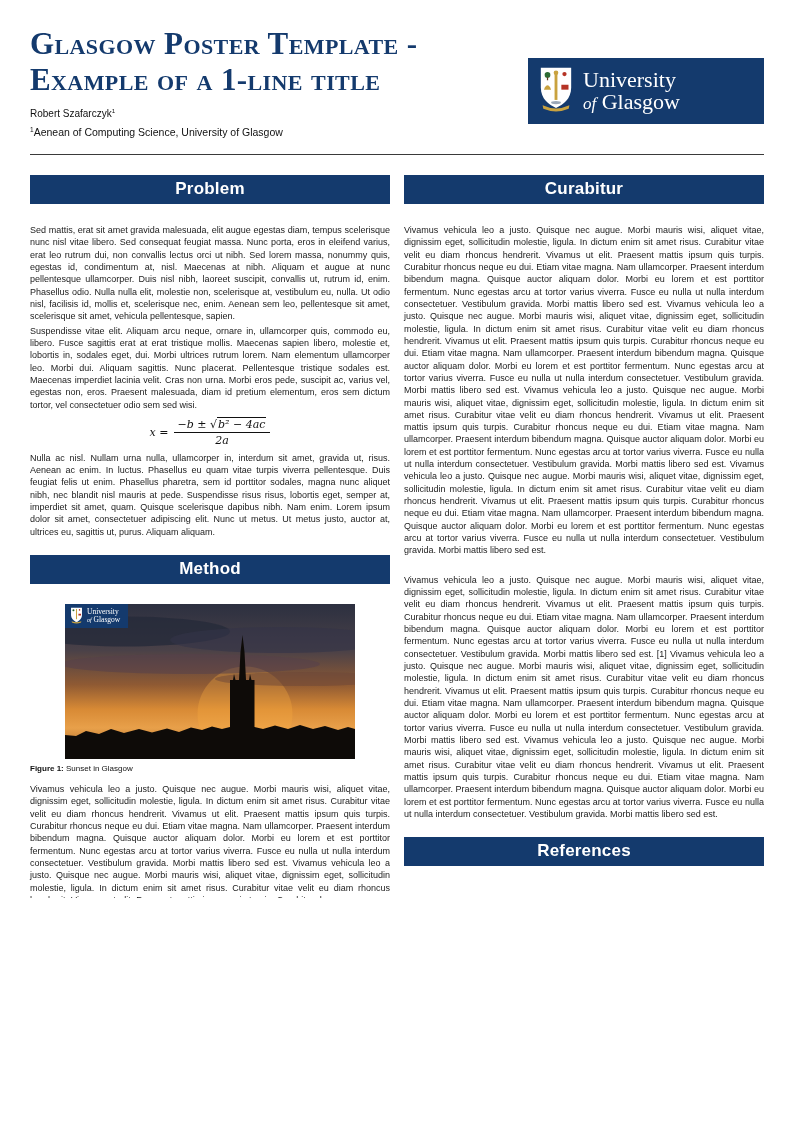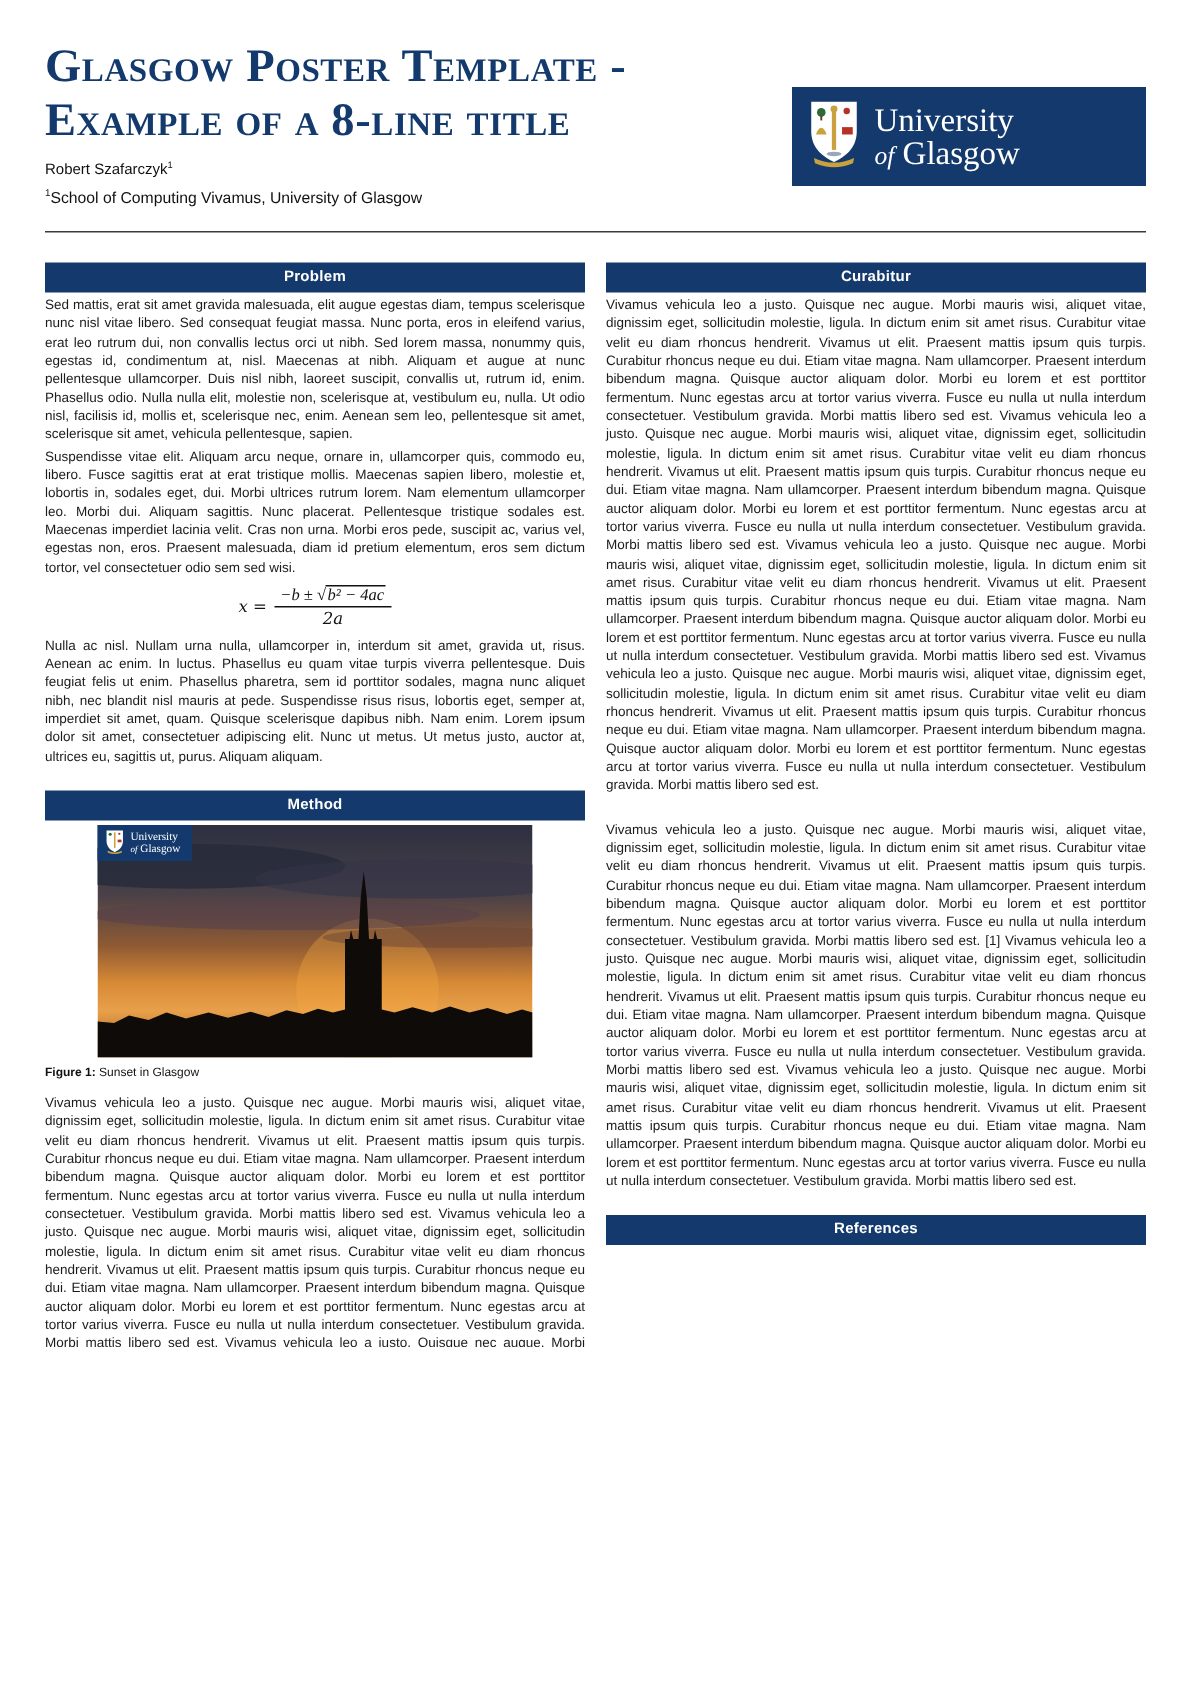--- a/index.html
+++ b/index.html
@@ -28,32 +28,32 @@
   .logo-l1 { font-size:22px; line-height:1.02; }
   .logo-l2 { font-size:22px; line-height:1.02; }
   .logo-of { font-style:italic; font-size:17px; }
   .header-rule { margin:16px 30px 0; border:none; border-top:1.4px solid #3a3a3a; }
   
   .columns { display:flex; gap:14px; padding:20px 30px 0; align-items:flex-start; }
   .col { flex:1; min-width:0; }
   .col section { margin-bottom:17px; }
   .section-bar {
     background:#143a6d; color:#fff; text-align:center; font-weight:bold;
-    font-size:10px; padding:4px 0 5px; margin-bottom:2px; letter-spacing:.2px;
+    font-size:17px; padding:4px 0 5px; margin-bottom:20px; letter-spacing:.2px;
   }
   .body-text { font-size:9px; line-height:1.37; text-align:justify; color:#1b1b1b; }
   .body-text + .body-text { margin-top:2px; }
   
   .formula {
     display:flex; justify-content:center; align-items:center; gap:5px;
     font-family:"DejaVu Serif","Liberation Serif",serif; font-style:italic;
     font-size:11px; margin:7px 0 5px; color:#111;
   }
   .frac { display:inline-flex; flex-direction:column; text-align:center; font-style:italic; }
-  .frac .num { border-bottom:1px solid #111; padding:0 4px 1px; white-space:nowrap;font-family:Liberation Serif, serif; }
+  .frac .num { border-bottom:1px solid #111; padding:0 4px 1px; white-space:nowrap; }
   .frac .den { padding-top:1px; }
   .radicand { border-top:1px solid #111; padding:0 1px; }
   
   .figure { margin:3px 0 10px; }
   .figure-image { width:290px; height:155px; margin:0 auto; position:relative; }
   .figure-image > svg { width:100%; height:100%; display:block; }
   .photo-logo {
     position:absolute; top:0; left:0; background:#143a6d;
     display:flex; align-items:center; gap:4px; padding:3px 8px 3px 5px;
   }
@@ -64,27 +64,27 @@
   .reference { font-size:8.5px; line-height:1.4; text-align:justify; padding-left:15px; text-indent:-15px; color:#1b1b1b; }
 </style>
 </head>
 <body>
 
 <div class="page">
 
   <div class="header">
     <div class="poster-title">
       <span>Glasgow Poster Template -</span><br>
-      <span>Example of a 8-line title</span>
+      <span>Example of a 1-line title</span>
     </div>
     <div class="author-line">
       <span>Robert Szafarczyk</span><sup>1</sup>
     </div>
     <div class="affiliation-line">
-      <sup>1</sup><span>School of Computing Vivamus, University of Glasgow</span>
+      <sup>1</sup><span>Aenean of Computing Science, University of Glasgow</span>
     </div>
 
     <div class="logo-box">
       <svg class="crest" width="36" height="50" viewBox="0 0 40 56" aria-hidden="true">
         <path d="M3 2 H37 V24 C37 37 28 43 20 47 C12 43 3 37 3 24 Z" fill="#ffffff"></path>
         <rect x="18.4" y="6" width="3.2" height="32" fill="#c9a23f"></rect>
         <circle cx="20" cy="7.5" r="2.6" fill="#c9a23f"></circle>
         <circle cx="10.5" cy="10" r="3.2" fill="#2d6b34"></circle>
         <rect x="9.8" y="12.5" width="1.4" height="3.5" fill="#5a3a1e"></rect>
         <circle cx="29.5" cy="9" r="2.4" fill="#b53325"></circle>

